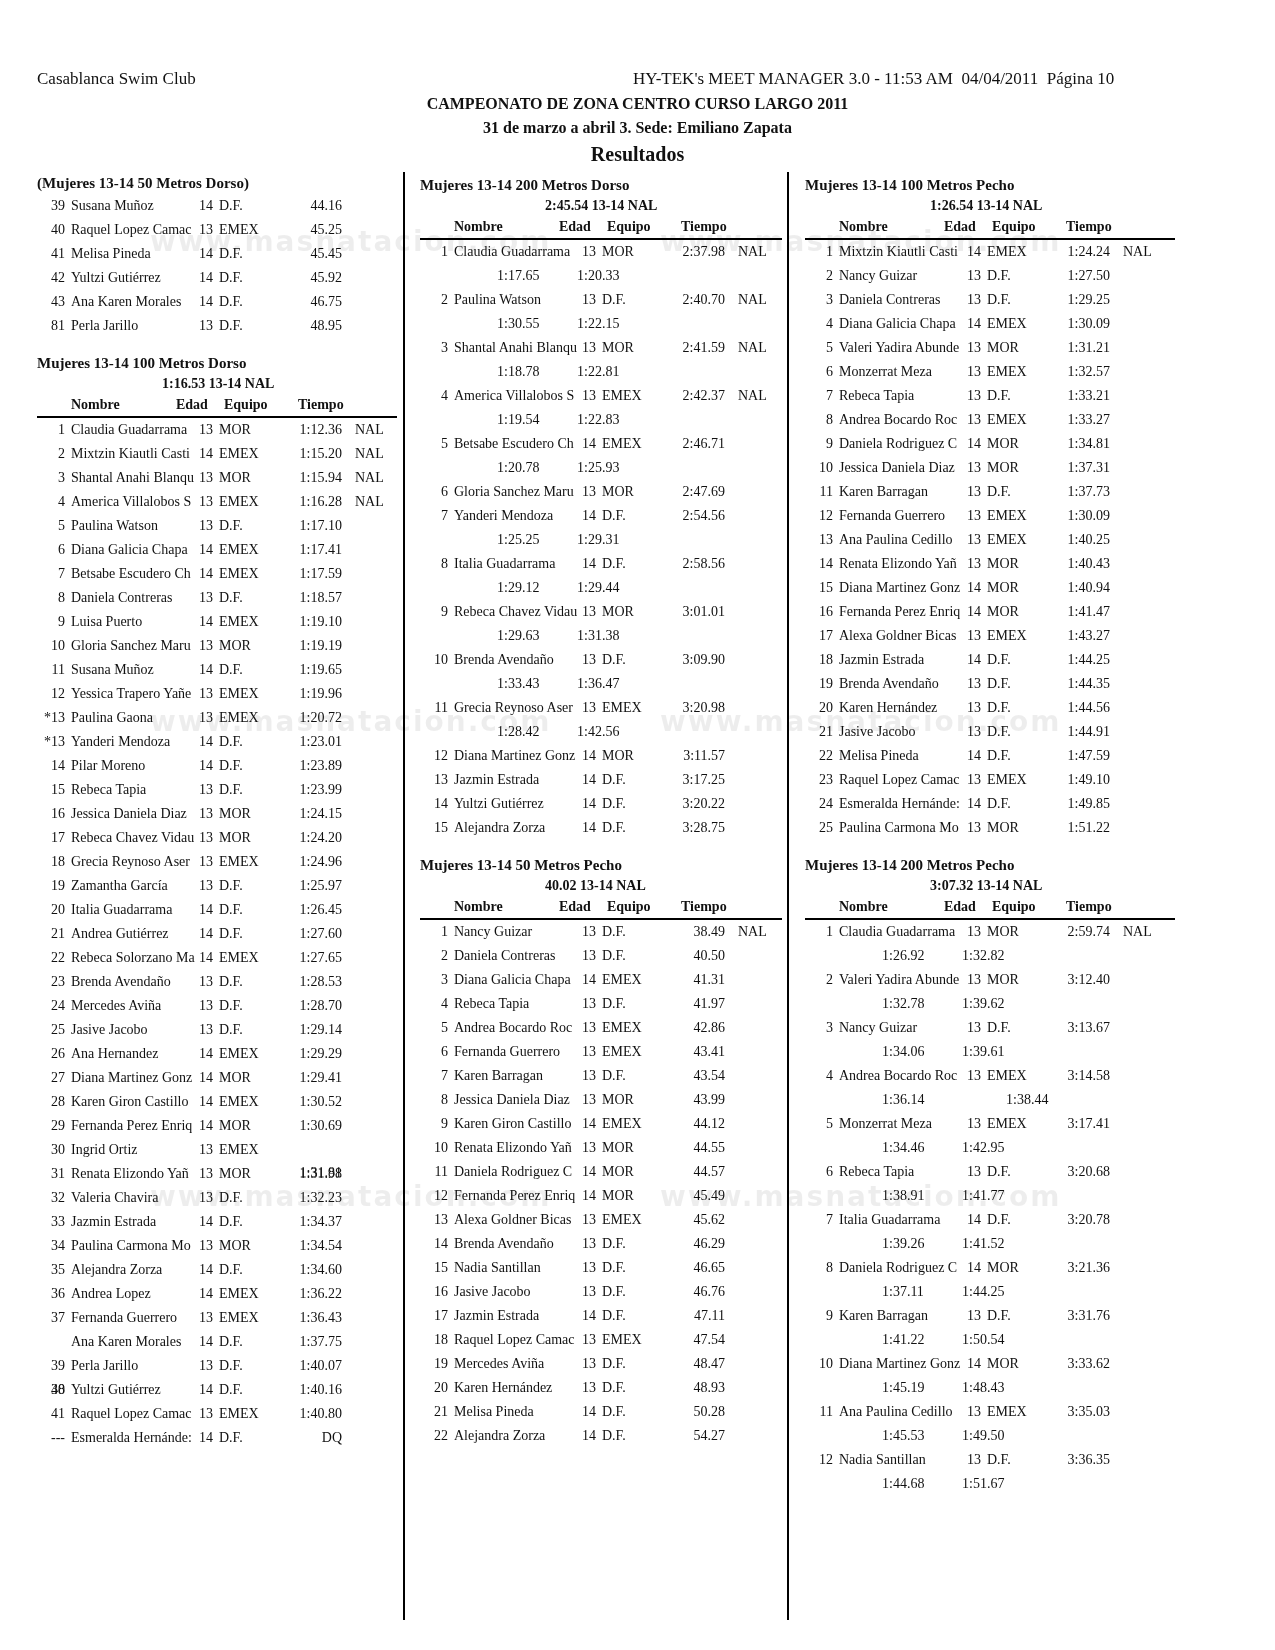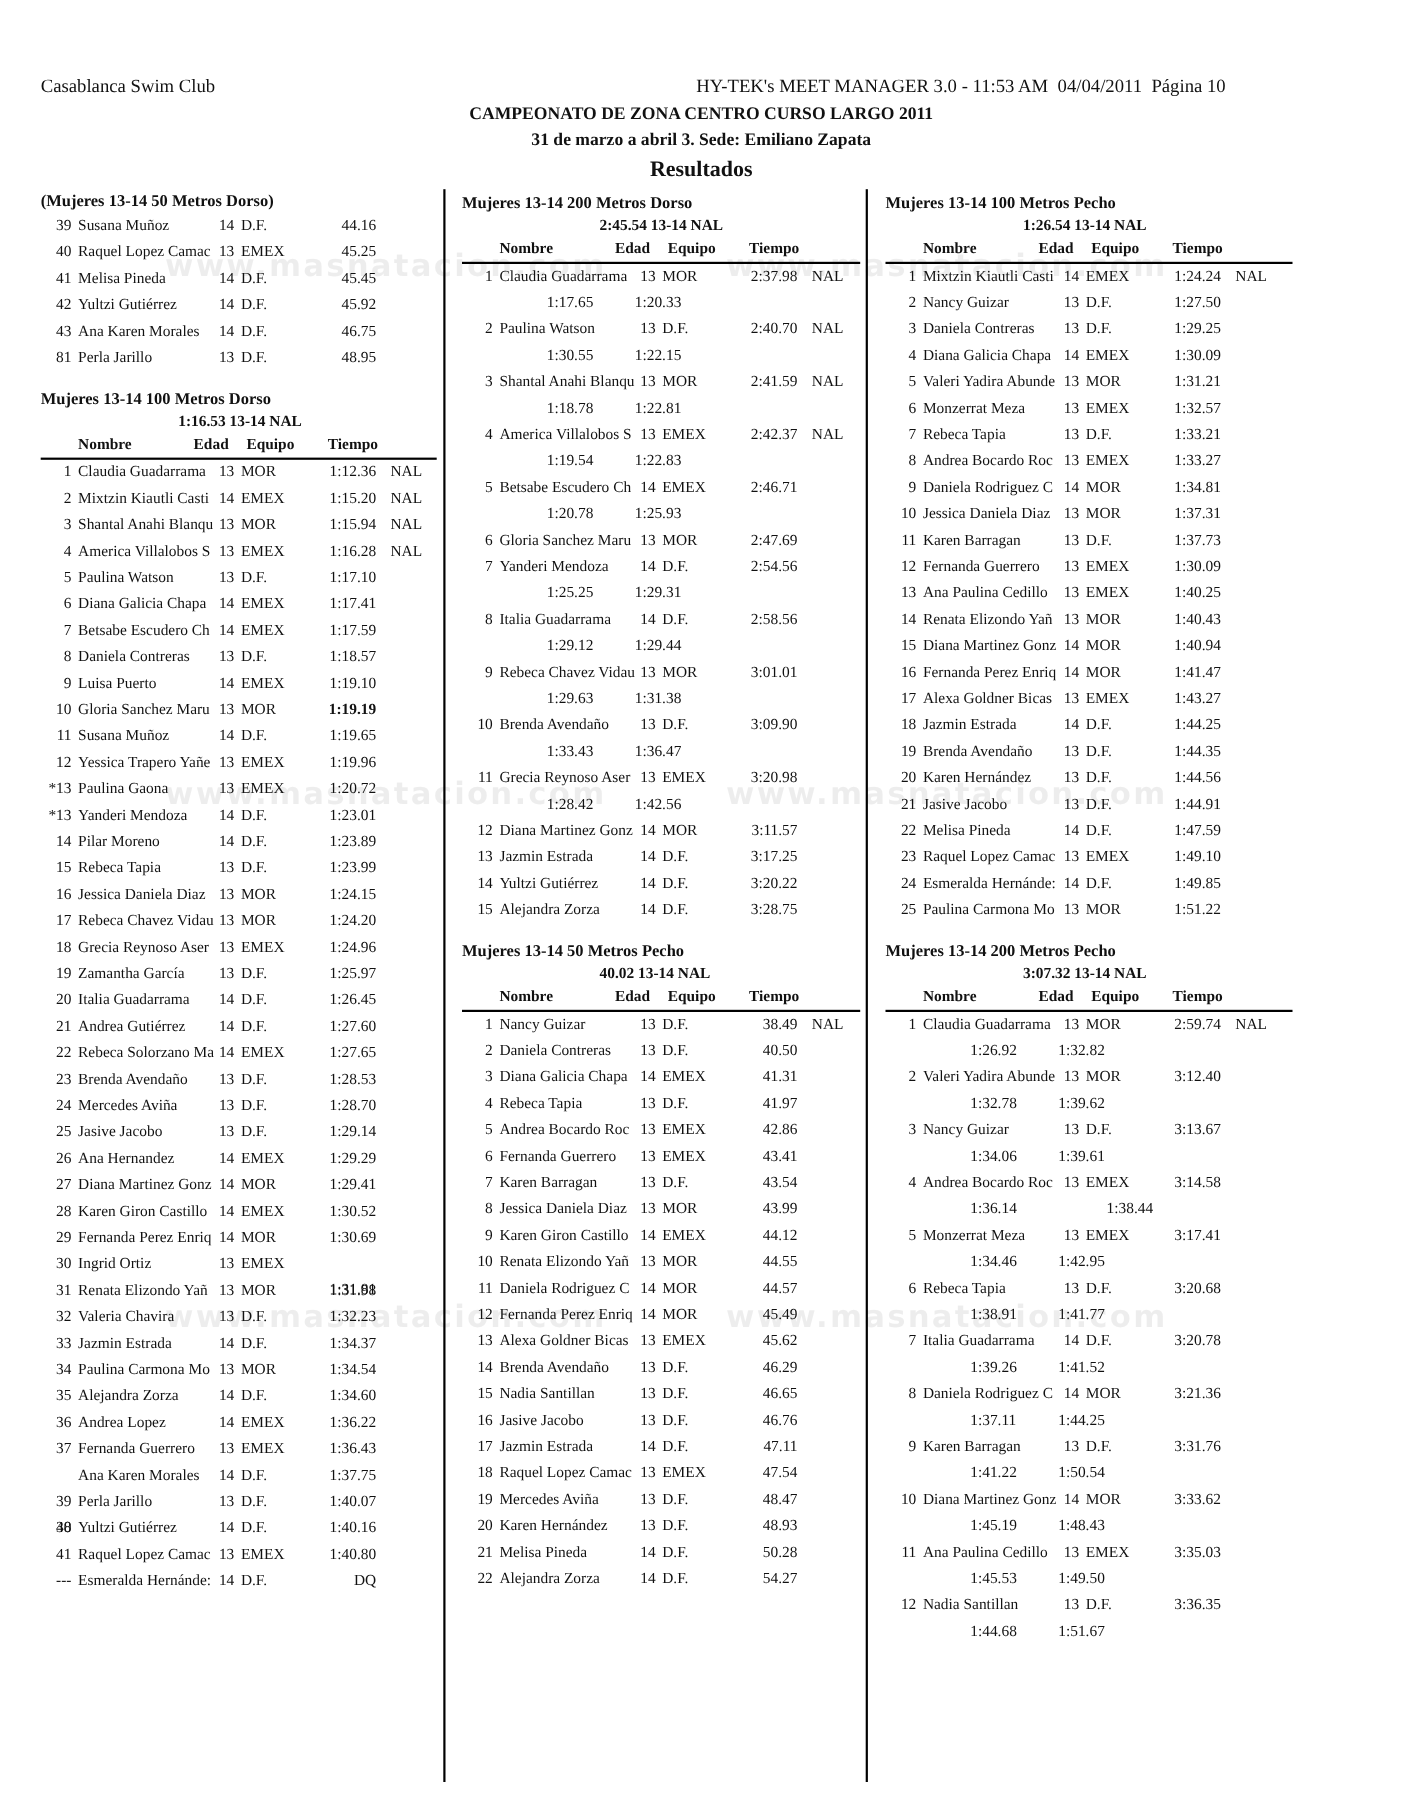--- a/index.html
+++ b/index.html
@@ -173,21 +173,21 @@
         <span class="c-name" style="left: 34px;">Luisa Puerto</span>
         <span class="c-age" style="left: 162px;">14</span>
         <span class="c-team" style="left: 182px;">EMEX</span>
         <span class="c-time" style="left: 235px;">1:19.10</span>
       </div>
       <div class="row">
         <span class="c-place" style="left: -6px;">10</span>
         <span class="c-name" style="left: 34px;">Gloria Sanchez Maru</span>
         <span class="c-age" style="left: 162px;">13</span>
         <span class="c-team" style="left: 182px;">MOR</span>
-        <span class="c-time" style="left: 235px; font-weight: bold;">1:19.19</span>
+        <span class="c-time" style="left: 235px;">1:19.19</span>
       </div>
       <div class="row">
         <span class="c-place" style="left: -6px;">11</span>
         <span class="c-name" style="left: 34px;">Susana Muñoz</span>
         <span class="c-age" style="left: 162px;">14</span>
         <span class="c-team" style="left: 182px;">D.F.</span>
         <span class="c-time" style="left: 235px;">1:19.65</span>
       </div>
       <div class="row">
         <span class="c-place" style="left: -6px;">12</span>

